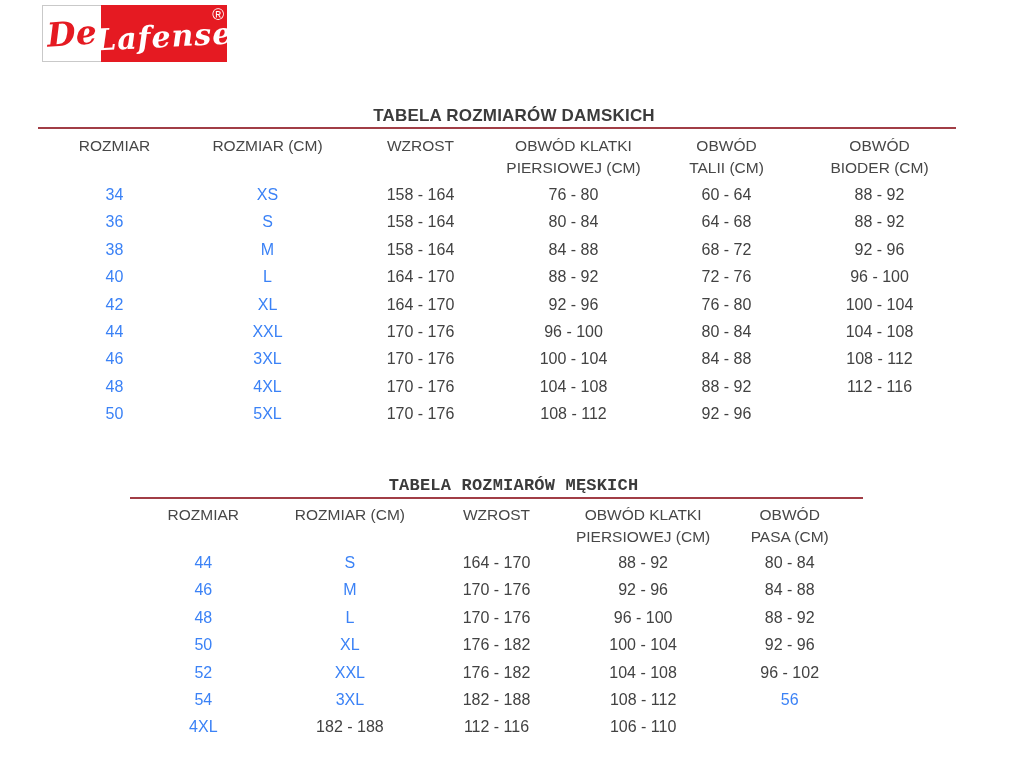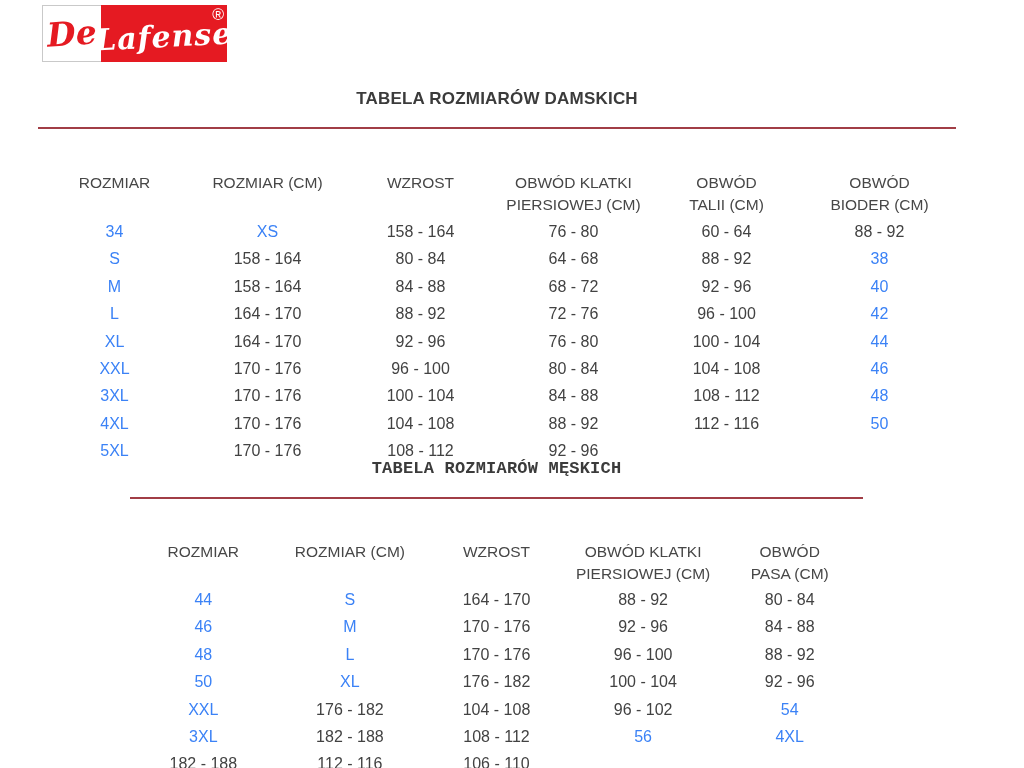--- a/index.html
+++ b/index.html
@@ -40,39 +40,39 @@
   .logo-reg {
     position: absolute; top: 1px; right: 3px;
     color: #ffffff; font-size: 16px;
     font-family: "Liberation Sans", sans-serif;
     font-style: normal;
   }
 
   
   .section-title {
     position: absolute;
-    margin: 0;
+    margin: 17px;
     font-size: 17px;
     font-weight: 700;
     color: #3b3b3b;
     text-align: center;
     letter-spacing: 0.2px;
   }
   .title-damskie { left: 38px; width: 918px; top: 89px; }
   .title-meskie  { left: 130px; width: 733px; top: 459px; font-family: Liberation Mono, monospace; }
 
   .rule {
     position: absolute; height: 2px;
     background: #a13e46;
   }
   .rule-damskie { left: 38px; width: 918px; top: 127px; }
   .rule-meskie  { left: 130px; width: 733px; top: 497px; }
 
   
-  .grid { position: absolute; display: grid; margin-top: 37px; }
+  .grid { position: absolute; display: grid; }
   .grid-6 { grid-template-columns: repeat(6, 1fr); }
   .grid-5 { grid-template-columns: repeat(5, 1fr); }
 
   .head-damskie { left: 38px; width: 918px; top: 135px; }
   .body-damskie { left: 38px; width: 918px; top: 181px; }
   .head-meskie  { left: 130px; width: 733px; top: 504px; }
   .body-meskie  { left: 130px; width: 733px; top: 549px; }
 
   .hcell {
     text-align: center;
@@ -128,20 +128,21 @@
       <div>BIODER (CM)</div>
     </div>
   </div>
 <div class="grid grid-6 body-damskie">
     <div class="cell bold">34</div>
     <div class="cell bold">XS</div>
     <div class="cell">158 - 164</div>
     <div class="cell">76 - 80</div>
     <div class="cell">60 - 64</div>
     <div class="cell">88 - 92</div>
+    <div class="cell bold">36</div>
     <div class="cell bold">S</div>
     <div class="cell">158 - 164</div>
     <div class="cell">80 - 84</div>
     <div class="cell">64 - 68</div>
     <div class="cell">88 - 92</div>
     <div class="cell bold">38</div>
     <div class="cell bold">M</div>
     <div class="cell">158 - 164</div>
     <div class="cell">84 - 88</div>
     <div class="cell">68 - 72</div>
@@ -218,20 +219,21 @@
     <div class="cell bold">48</div>
     <div class="cell bold">L</div>
     <div class="cell">170 - 176</div>
     <div class="cell">96 - 100</div>
     <div class="cell">88 - 92</div>
     <div class="cell bold">50</div>
     <div class="cell bold">XL</div>
     <div class="cell">176 - 182</div>
     <div class="cell">100 - 104</div>
     <div class="cell">92 - 96</div>
+    <div class="cell bold">52</div>
     <div class="cell bold">XXL</div>
     <div class="cell">176 - 182</div>
     <div class="cell">104 - 108</div>
     <div class="cell">96 - 102</div>
     <div class="cell bold">54</div>
     <div class="cell bold">3XL</div>
     <div class="cell">182 - 188</div>
     <div class="cell">108 - 112</div>
     <div class="cell bold">56</div>
     <div class="cell bold">4XL</div>

